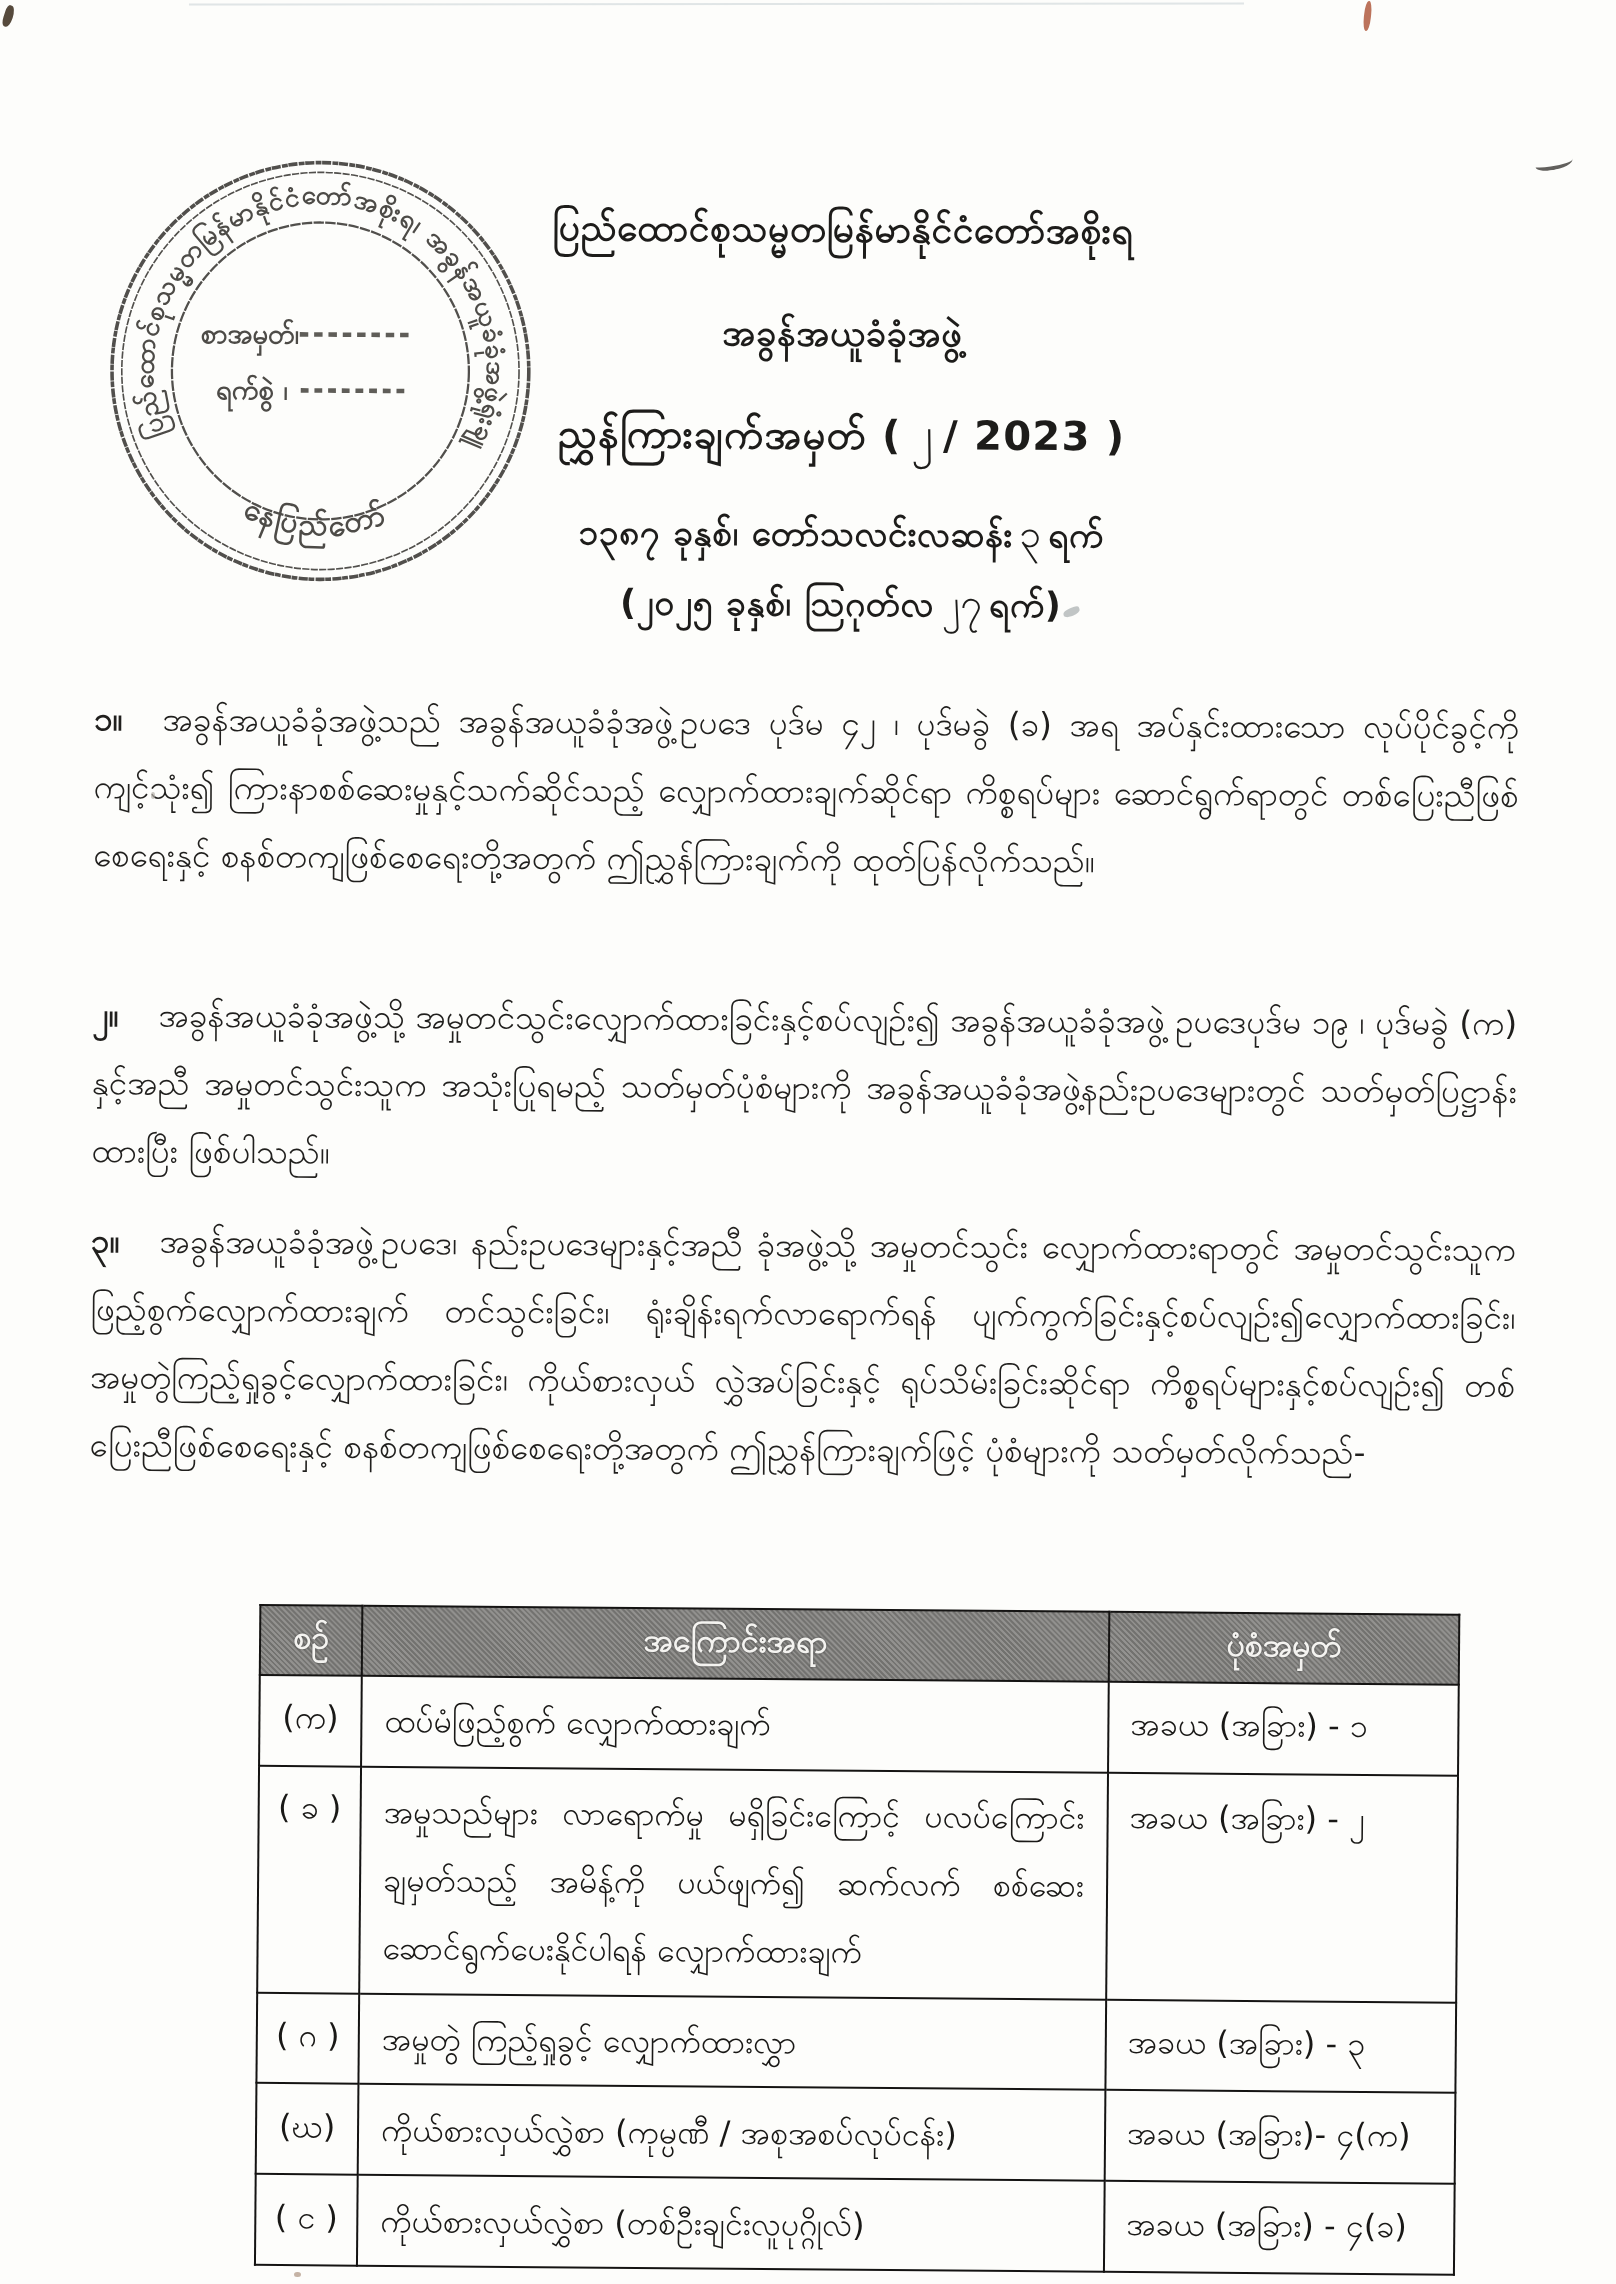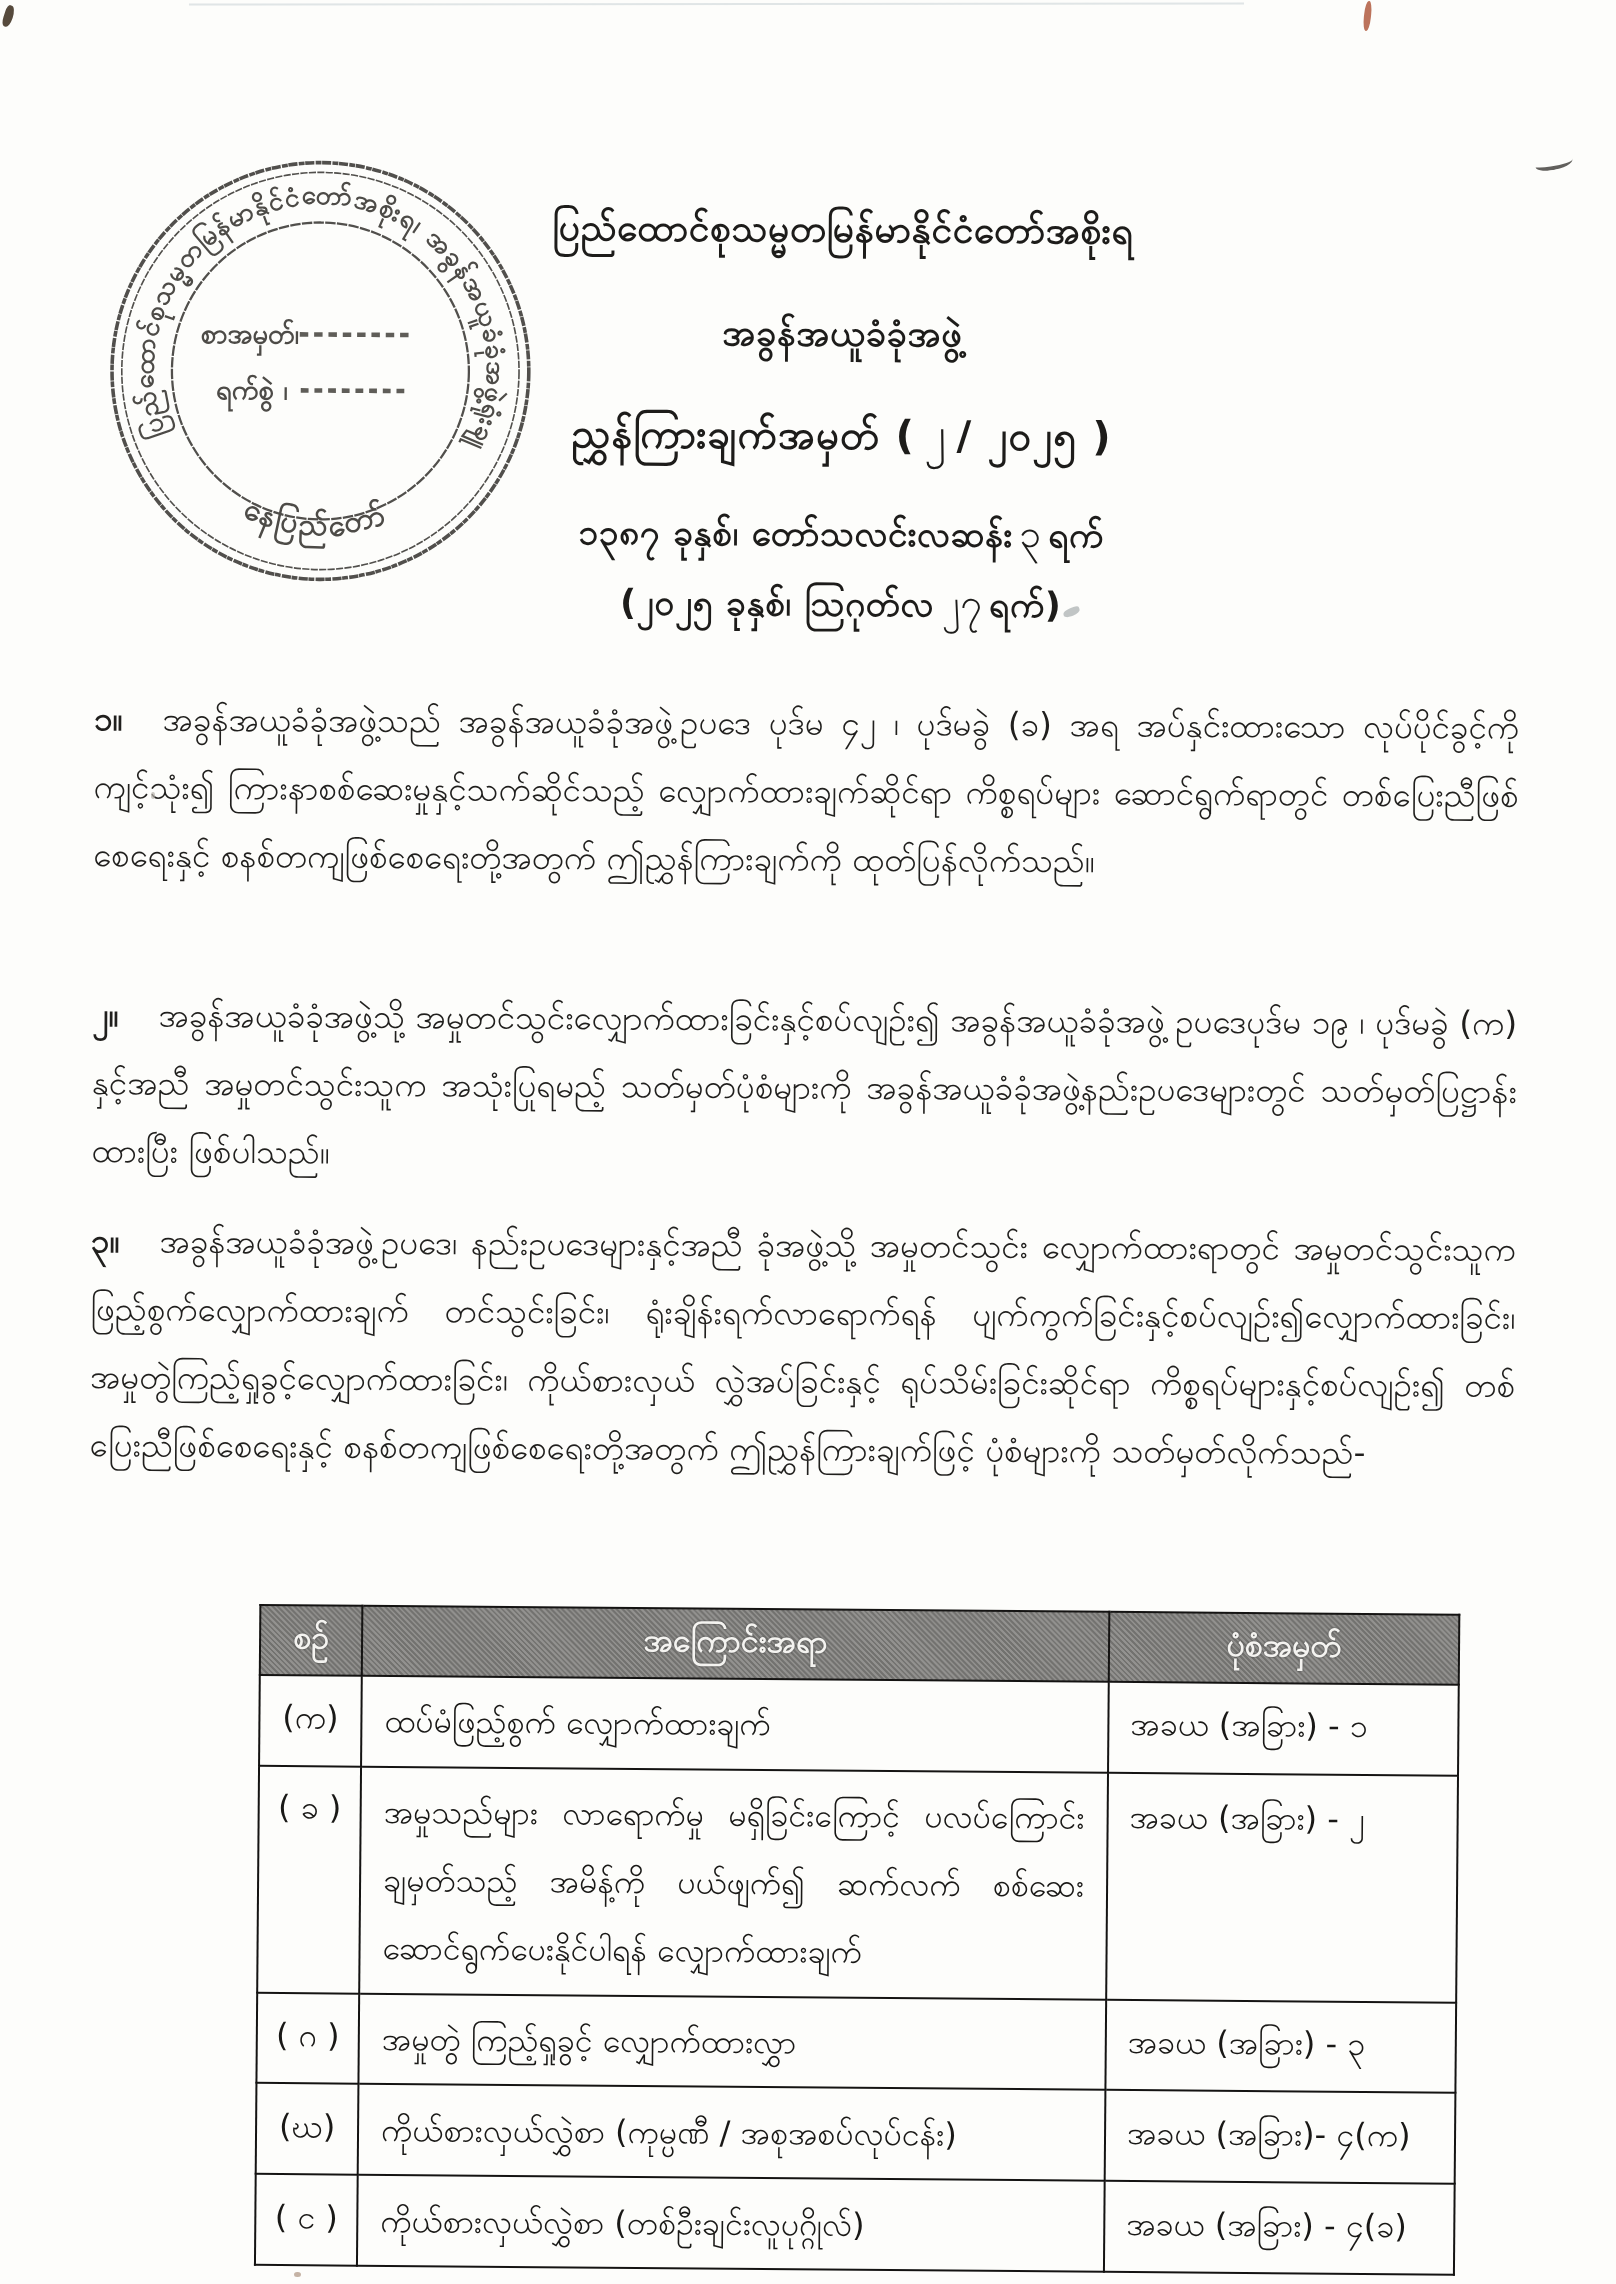--- a/index.html
+++ b/index.html
@@ -126,21 +126,21 @@
         <text x="148" y="292" font-size="42" font-weight="600">စာအမှတ်၊</text>
         <line x1="300" y1="278" x2="472" y2="278" stroke="#4a4842" stroke-width="7" stroke-dasharray="13 9"></line>
         <text x="172" y="378" font-size="42" font-weight="600">ရက်စွဲ ၊</text>
         <line x1="302" y1="364" x2="470" y2="364" stroke="#4a4842" stroke-width="7" stroke-dasharray="12 9"></line>
       </svg>
     </div>
 
     <div class="center-line gov-title">ပြည်ထောင်စုသမ္မတမြန်မာနိုင်ငံတော်အစိုးရ</div>
     <div class="center-line dept-title">အခွန်အယူခံခုံအဖွဲ့</div>
 
-    <div class="center-line directive-line"><span>ညွှန်ကြားချက်အမှတ် (</span><span class="hand">၂</span><span>/ ၂၀၂၅ )</span></div>
+    <div class="center-line directive-line"><span>ညွှန်ကြားချက်အမှတ် (</span><span class="hand">၂</span><span>/ 2023 )</span></div>
 
     <div class="center-line date-line-1"><span>၁၃၈၇ ခုနှစ်၊ တော်သလင်းလဆန်း</span><span class="hand2">၃</span><span>ရက်</span></div>
 
     <div class="center-line date-line-2"><span>(၂၀၂၅ ခုနှစ်၊ သြဂုတ်လ</span><span class="hand2">၂၇</span><span>ရက်)</span></div>
 
     <div class="para para-1"><span class="pnum">၁။</span><span>အခွန်အယူခံခုံအဖွဲ့သည် အခွန်အယူခံခုံအဖွဲ့ဥပဒေ ပုဒ်မ ၄၂ ၊ ပုဒ်မခွဲ (ခ) အရ အပ်နှင်းထားသော လုပ်ပိုင်ခွင့်ကိုကျင့်သုံး၍ ကြားနာစစ်ဆေးမှုနှင့်သက်ဆိုင်သည့် လျှောက်ထားချက်ဆိုင်ရာ ကိစ္စရပ်များ ဆောင်ရွက်ရာတွင် တစ်ပြေးညီဖြစ်စေရေးနှင့် စနစ်တကျဖြစ်စေရေးတို့အတွက် ဤညွှန်ကြားချက်ကို ထုတ်ပြန်လိုက်သည်။</span></div>
 
     <div class="para para-2"><span class="pnum">၂။</span><span>အခွန်အယူခံခုံအဖွဲ့သို့ အမှုတင်သွင်းလျှောက်ထားခြင်းနှင့်စပ်လျဉ်း၍ အခွန်အယူခံခုံအဖွဲ့ ဥပဒေပုဒ်မ ၁၉ ၊ ပုဒ်မခွဲ (က) နှင့်အညီ အမှုတင်သွင်းသူက အသုံးပြုရမည့် သတ်မှတ်ပုံစံများကို အခွန်အယူခံခုံအဖွဲ့နည်းဥပဒေများတွင် သတ်မှတ်ပြဋ္ဌာန်းထားပြီး ဖြစ်ပါသည်။</span></div>
 
     <div class="para para-3"><span class="pnum">၃။</span><span>အခွန်အယူခံခုံအဖွဲ့ဥပဒေ၊ နည်းဥပဒေများနှင့်အညီ ခုံအဖွဲ့သို့ အမှုတင်သွင်း လျှောက်ထားရာတွင် အမှုတင်သွင်းသူက ဖြည့်စွက်လျှောက်ထားချက် တင်သွင်းခြင်း၊ ရုံးချိန်းရက်လာရောက်ရန် ပျက်ကွက်ခြင်းနှင့်စပ်လျဉ်း၍လျှောက်ထားခြင်း၊ အမှုတွဲကြည့်ရှုခွင့်လျှောက်ထားခြင်း၊ ကိုယ်စားလှယ် လွှဲအပ်ခြင်းနှင့် ရုပ်သိမ်းခြင်းဆိုင်ရာ ကိစ္စရပ်များနှင့်စပ်လျဉ်း၍ တစ်ပြေးညီဖြစ်စေရေးနှင့် စနစ်တကျဖြစ်စေရေးတို့အတွက် ဤညွှန်ကြားချက်ဖြင့် ပုံစံများကို သတ်မှတ်လိုက်သည်-</span></div>

